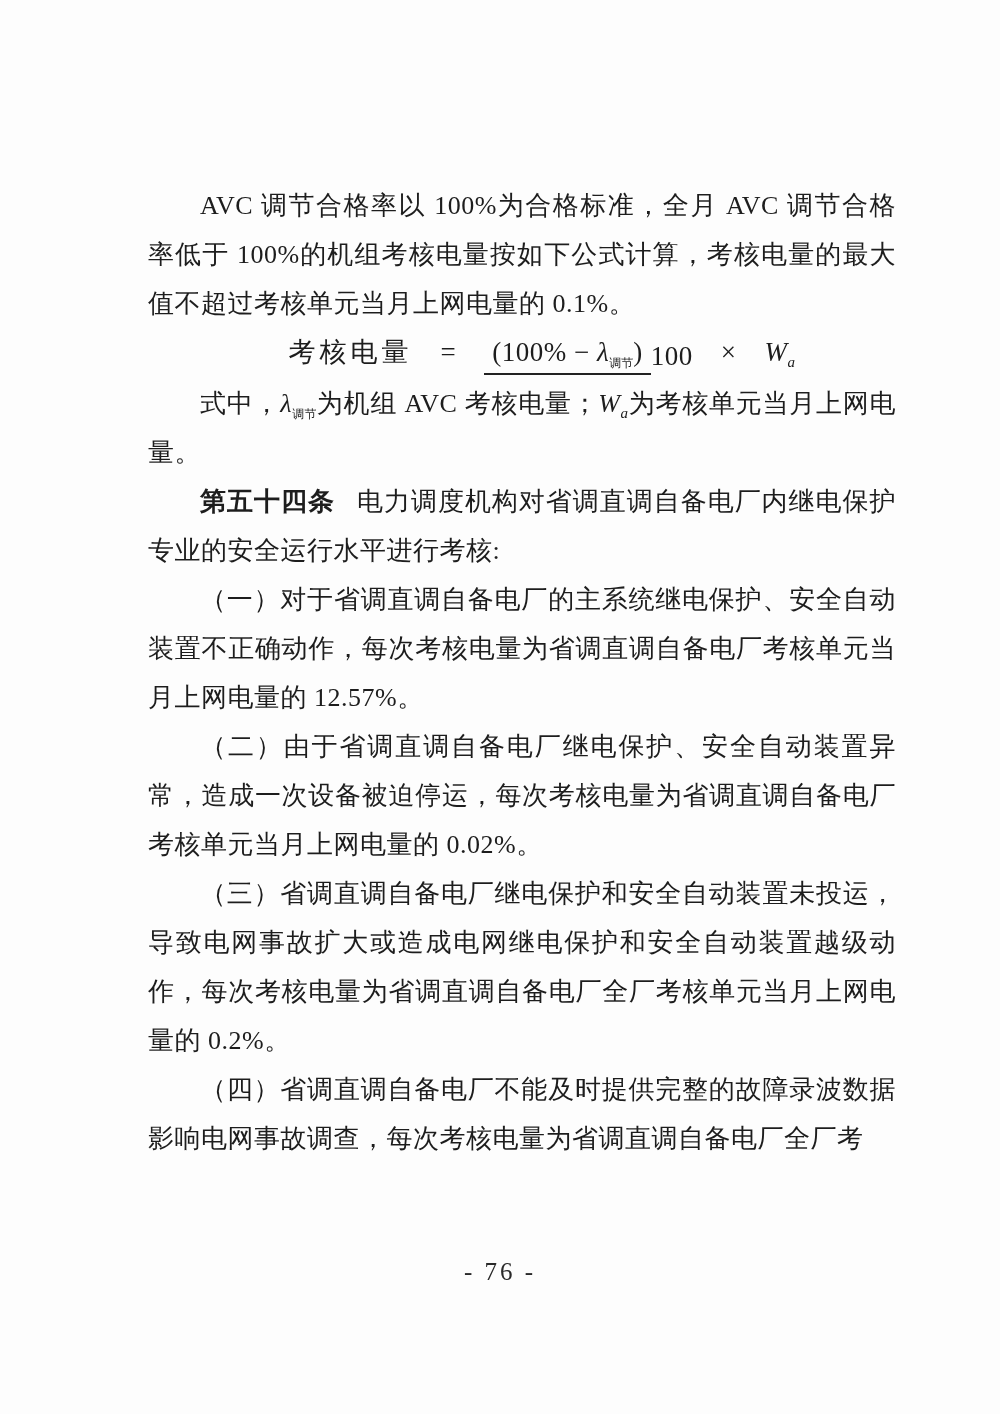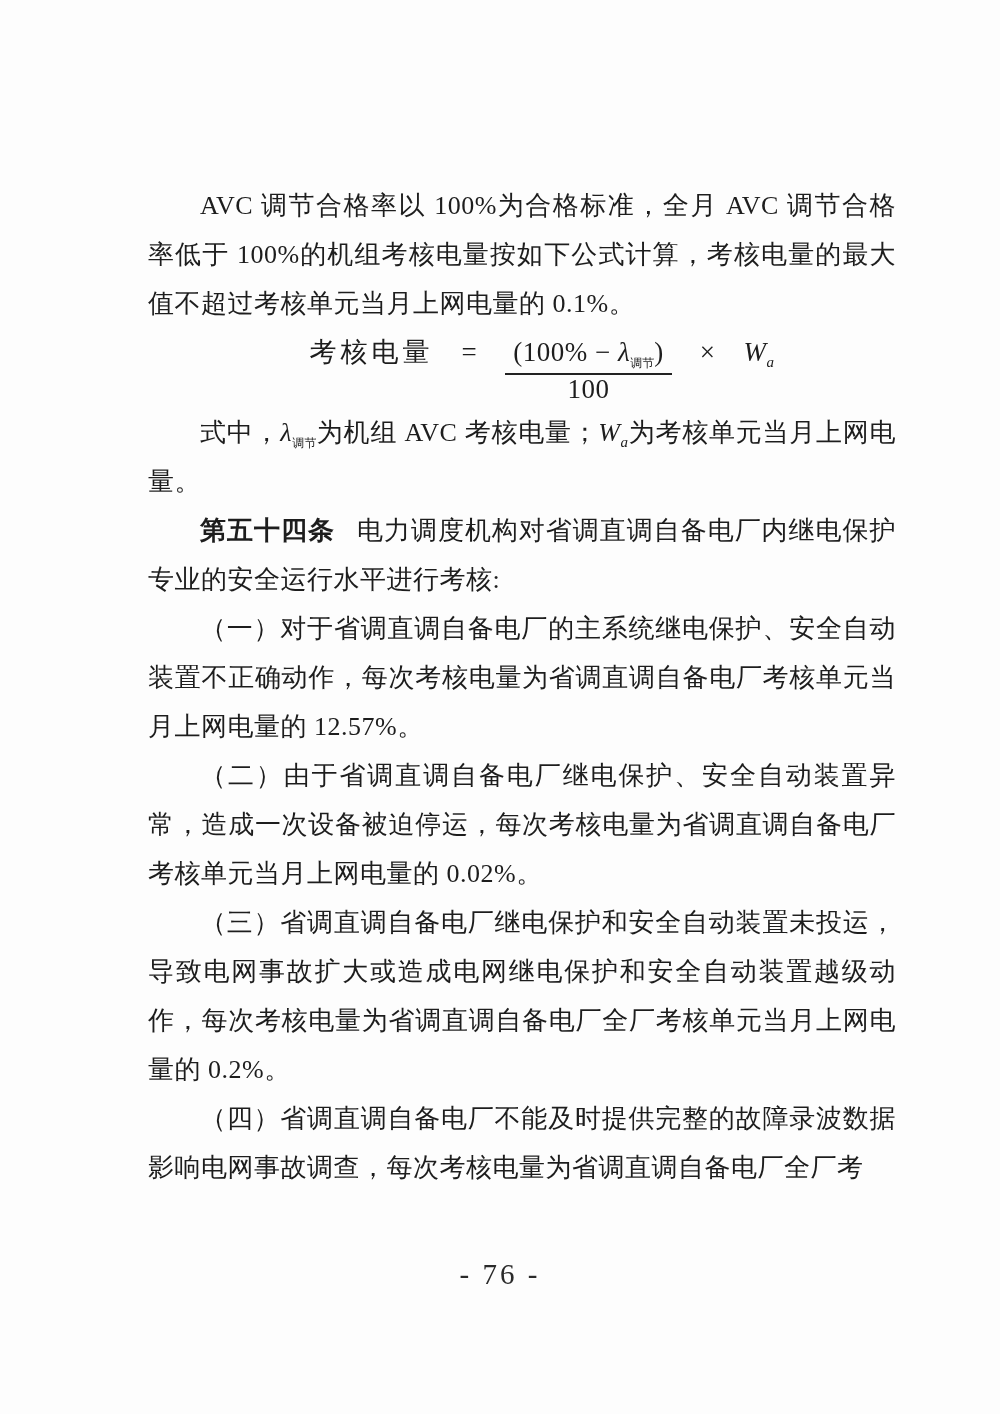--- a/index.html
+++ b/index.html
@@ -66,40 +66,40 @@
     margin: 10px 0 4px 40px;
     font-size: 27px;
     line-height: 1.1;
     text-indent: 0;
   }
   .formula-lhs {
     letter-spacing: 4px;
   }
   .frac {
     display: inline-flex;
-    flex-direction: column;
+    flex-direction: row;
     align-items: center;
     text-align: center;
   }
   .frac .num {
     display: block;
     padding: 0 8px 5px 8px;
     border-bottom: 2px solid #222;
     white-space: nowrap;
   }
   .frac .den {
     display: block;
   }
   .page-number {
     position: absolute;
     left: 0;
     top: 1258px;
     width: 1000px;
     text-align: center;
-    font-size: 29px;
+    font-size: 25px;
     letter-spacing: 3px;
     color: #2a2a2a;
   }
 </style>
 </head>
 <body>
 
 <div class="doc-page">
 
   <div class="doc-body">

